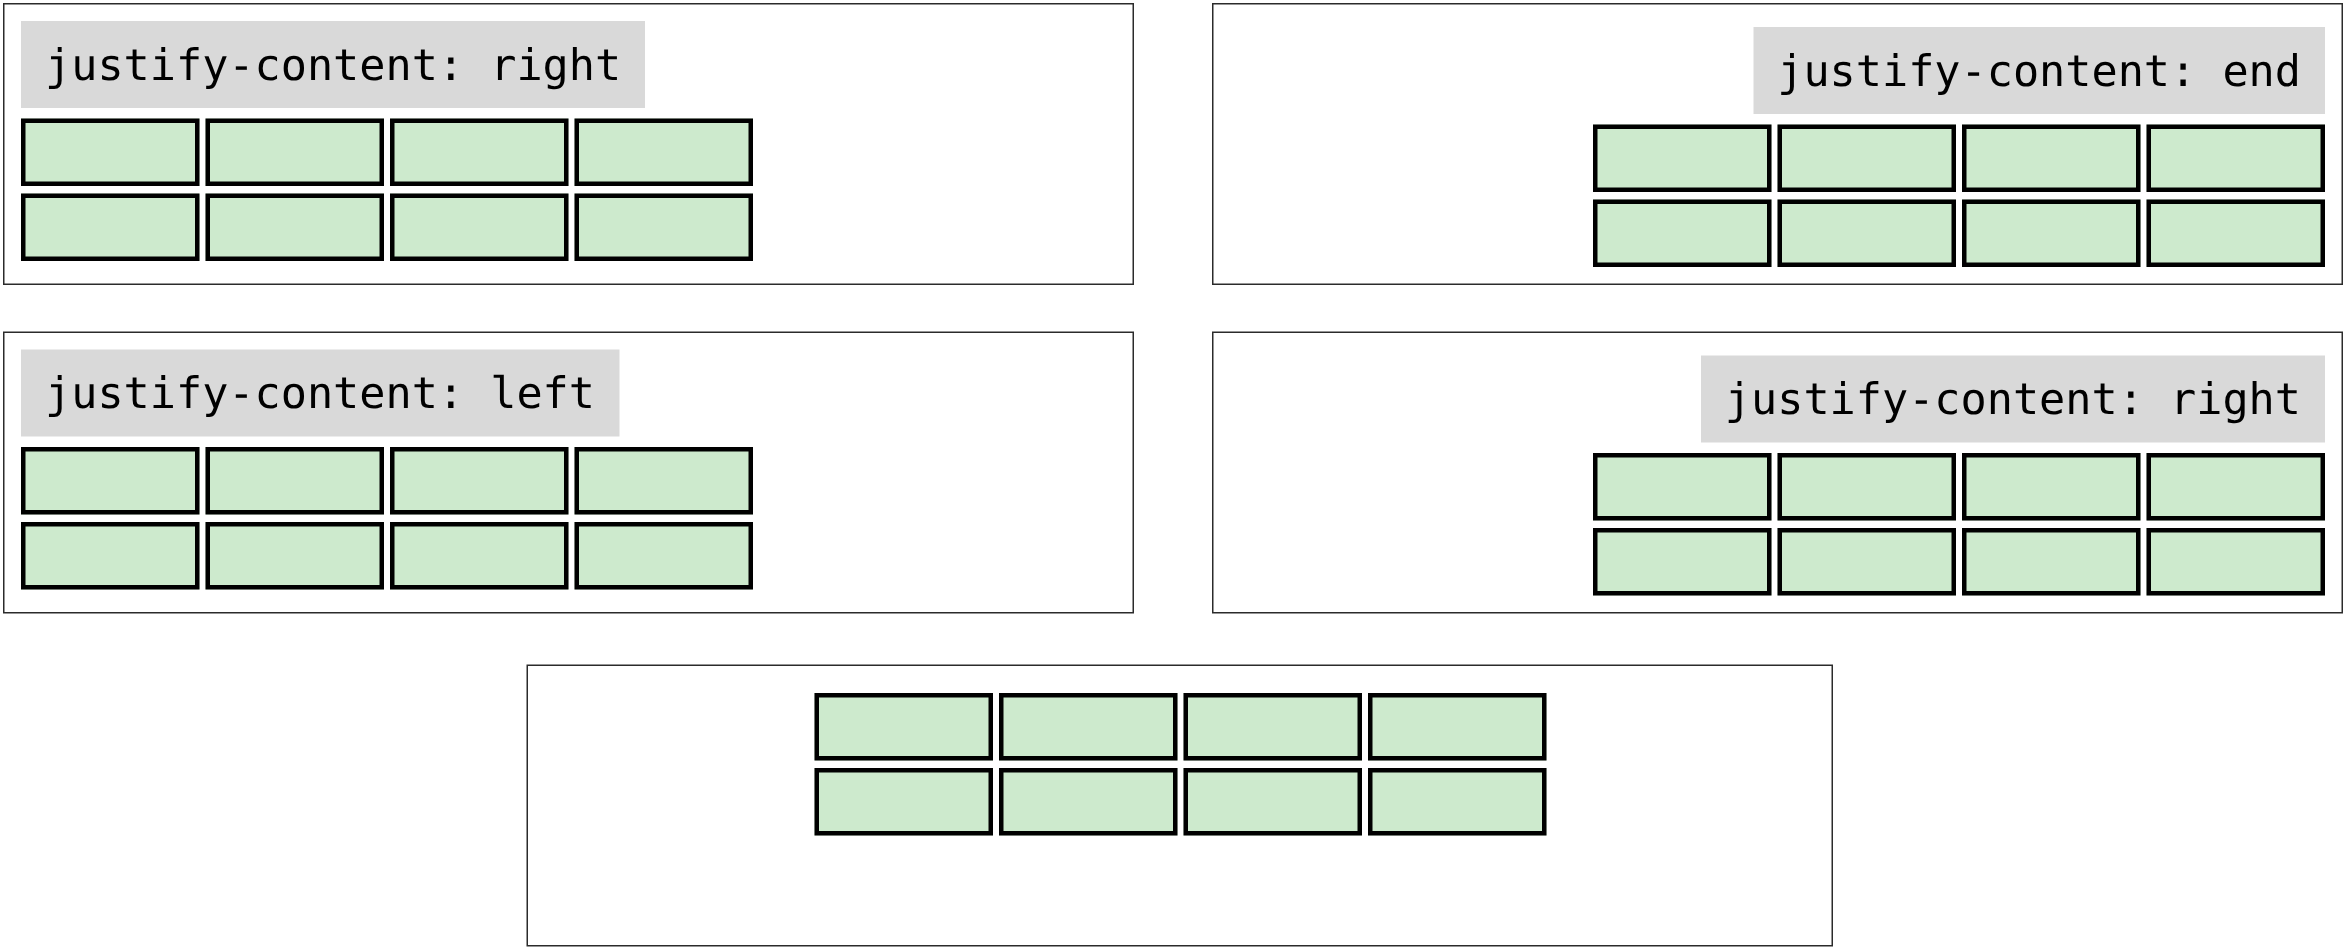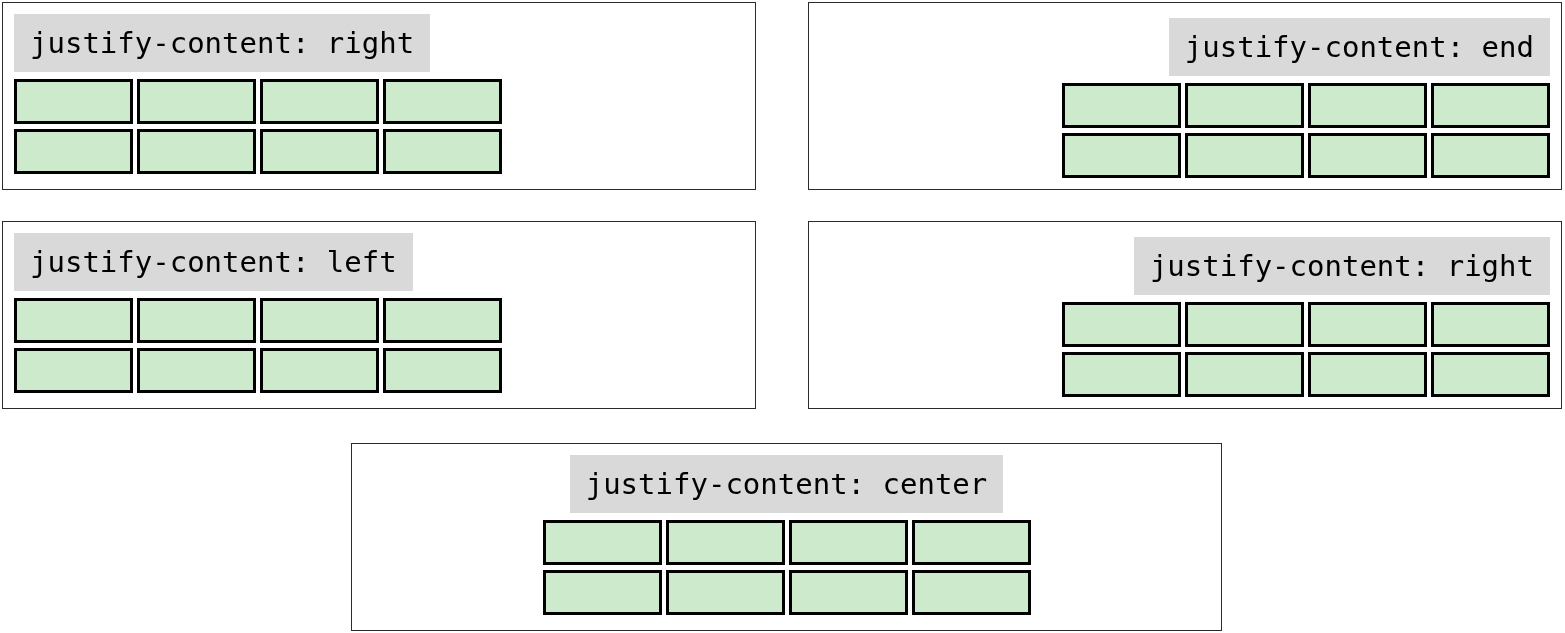--- a/index.html
+++ b/index.html
@@ -147,21 +147,20 @@
       <div class="row">
         <div class="box"></div>
         <div class="box"></div>
         <div class="box"></div>
         <div class="box"></div>
       </div>
     </div>
   </div>
 
   <div class="panel align-center" id="panel-center">
-    <div class="caption">justify-content: center</div>
     <div class="rows">
       <div class="row">
         <div class="box"></div>
         <div class="box"></div>
         <div class="box"></div>
         <div class="box"></div>
       </div>
       <div class="row">
         <div class="box"></div>
         <div class="box"></div>

